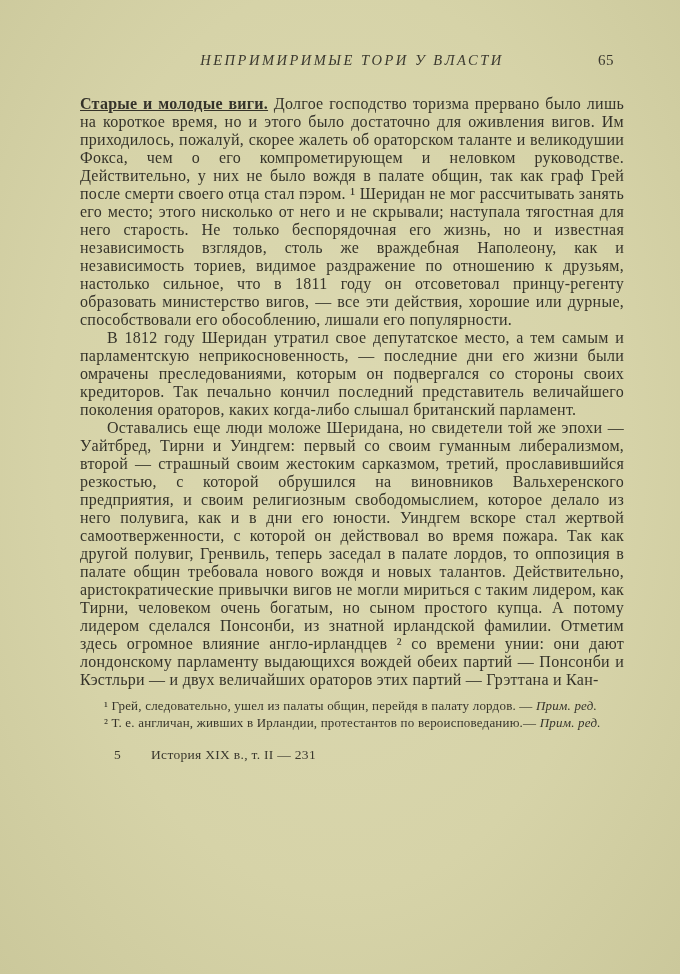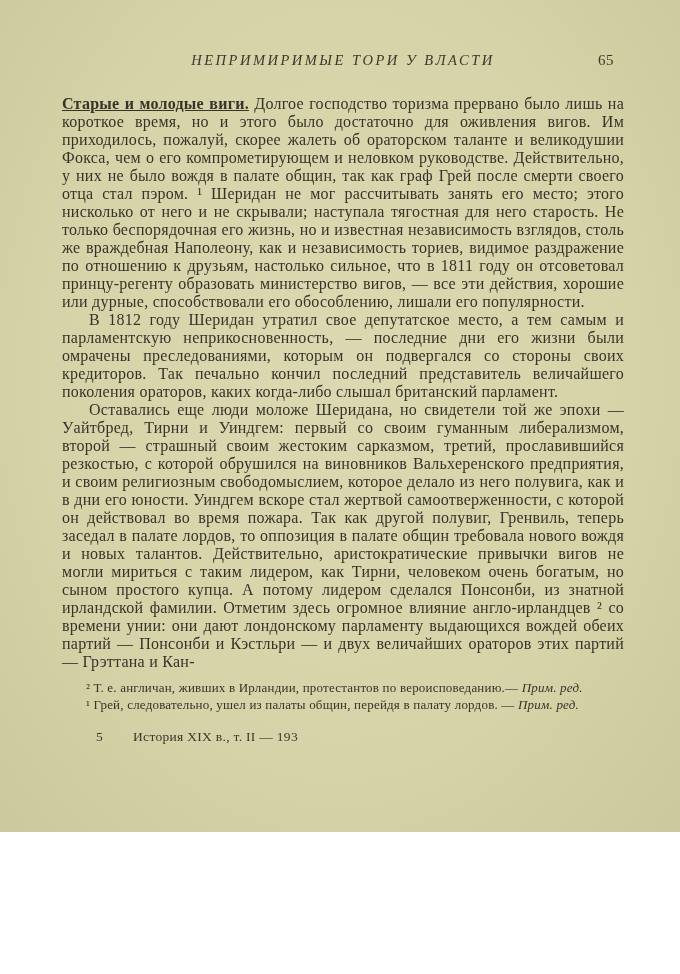--- a/index.html
+++ b/index.html
@@ -2,26 +2,26 @@
 <html lang="ru"><head>
 <meta charset="utf-8">
 <style>
   html, body {
     margin: 0;
     padding: 0;
   }
   .page {
     position: relative;
     width: 680px;
-    height: 832px;
+    height: 974px;
     box-sizing: border-box;
     background: radial-gradient(ellipse at 50% 45%, #dcd9b2 0%, #d6d3a8 60%, #cbc89b 100%);
     font-family: "Liberation Serif", "DejaVu Serif", serif;
     color: #35332a;
-    padding: 52px 56px 0 62px;
+    padding: 52px 56px 0 80px;
     overflow: hidden;
   }
   .running-head {
     position: relative;
     text-align: center;
     font-style: italic;
     font-size: 14.5px;
     letter-spacing: 2.5px;
     color: #3a382e;
     margin-bottom: 26px;
@@ -78,21 +78,21 @@
     <span class="page-num">65</span>
   </div>
 
   <div class="body-text">
     <p class="no-indent"><span class="lead-bold">Старые и молодые виги.</span><span> Долгое господство торизма прервано было лишь на короткое время, но и этого было достаточно для оживления вигов. Им приходилось, пожалуй, скорее жалеть об ораторском таланте и великодушии Фокса, чем о его компрометирующем и неловком руководстве. Действительно, у них не было вождя в палате общин, так как граф Грей после смерти своего отца стал пэром. ¹ Шеридан не мог рассчитывать занять его место; этого нисколько от него и не скрывали; наступала тягостная для него старость. Не только беспорядочная его жизнь, но и известная независимость взглядов, столь же враждебная Наполеону, как и независимость ториев, видимое раздражение по отношению к друзьям, настолько сильное, что в 1811 году он отсоветовал принцу-регенту образовать министерство вигов, — все эти действия, хорошие или дурные, способствовали его обособлению, лишали его популярности.</span></p>
     <p>В 1812 году Шеридан утратил свое депутатское место, а тем самым и парламентскую неприкосновенность, — последние дни его жизни были омрачены преследованиями, которым он подвергался со стороны своих кредиторов. Так печально кончил последний представитель величайшего поколения ораторов, каких когда-либо слышал британский парламент.</p>
     <p>Оставались еще люди моложе Шеридана, но свидетели той же эпохи — Уайтбред, Тирни и Уиндгем: первый со своим гуманным либерализмом, второй — страшный своим жестоким сарказмом, третий, прославившийся резкостью, с которой обрушился на виновников Вальхеренского предприятия, и своим религиозным свободомыслием, которое делало из него полувига, как и в дни его юности. Уиндгем вскоре стал жертвой самоотверженности, с которой он действовал во время пожара. Так как другой полувиг, Гренвиль, теперь заседал в палате лордов, то оппозиция в палате общин требовала нового вождя и новых талантов. Действительно, аристократические привычки вигов не могли мириться с таким лидером, как Тирни, человеком очень богатым, но сыном простого купца. А потому лидером сделался Понсонби, из знатной ирландской фамилии. Отметим здесь огромное влияние англо-ирландцев ² со времени унии: они дают лондонскому парламенту выдающихся вождей обеих партий — Понсонби и Кэстльри — и двух величайших ораторов этих партий — Грэттана и Кан-</p>
   </div>
 
   <div class="footnotes">
+    <p><span>¹ Грей, следовательно, ушел из палаты общин, перейдя в палату лордов. — </span><span class="fn-source">Прим. ред.</span></p>
     <p><span>² Т. е. англичан, живших в Ирландии, протестантов по вероисповеданию.— </span><span class="fn-source">Прим. ред.</span></p>
-    <p><span>¹ Грей, следовательно, ушел из палаты общин, перейдя в палату лордов. — </span><span class="fn-source">Прим. ред.</span></p>
   </div>
 
   <div class="page-footer">
-    <span class="sig">5</span><span>История XIX в., т. II — 193</span>
+    <span class="sig">5</span><span>История XIX в., т. II — 231</span>
   </div>
 
 </div>
 
 </body></html>

